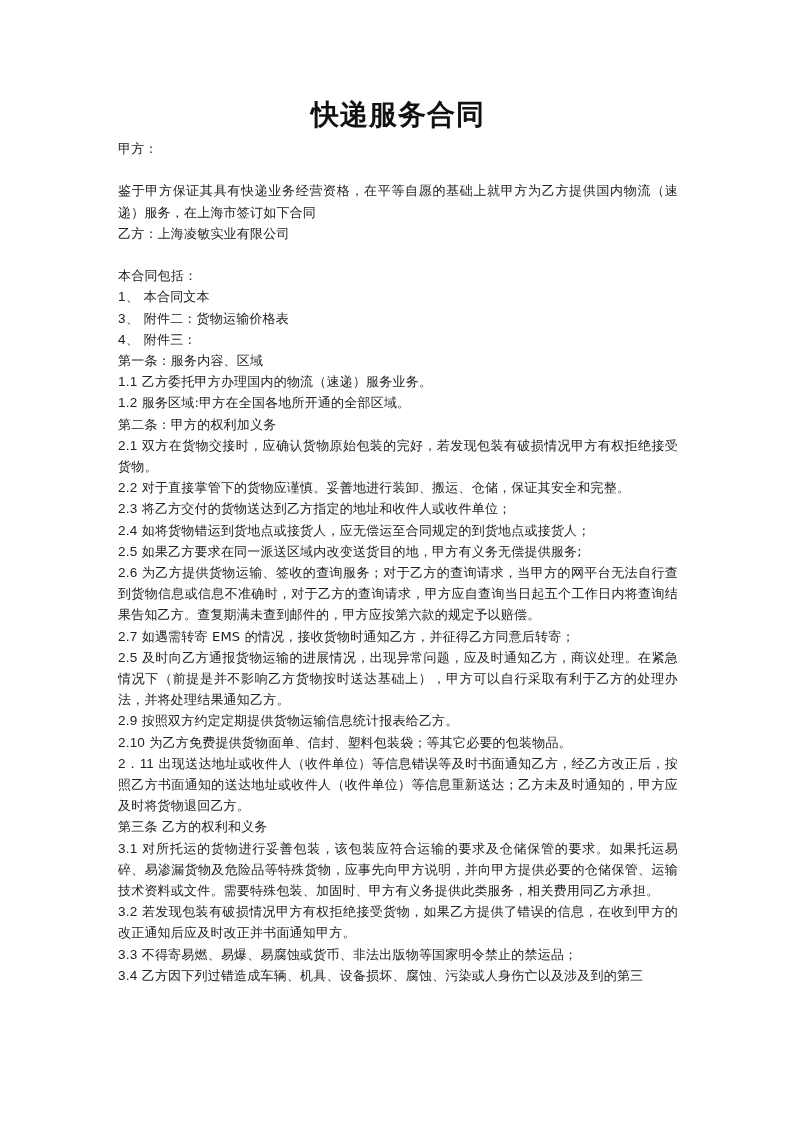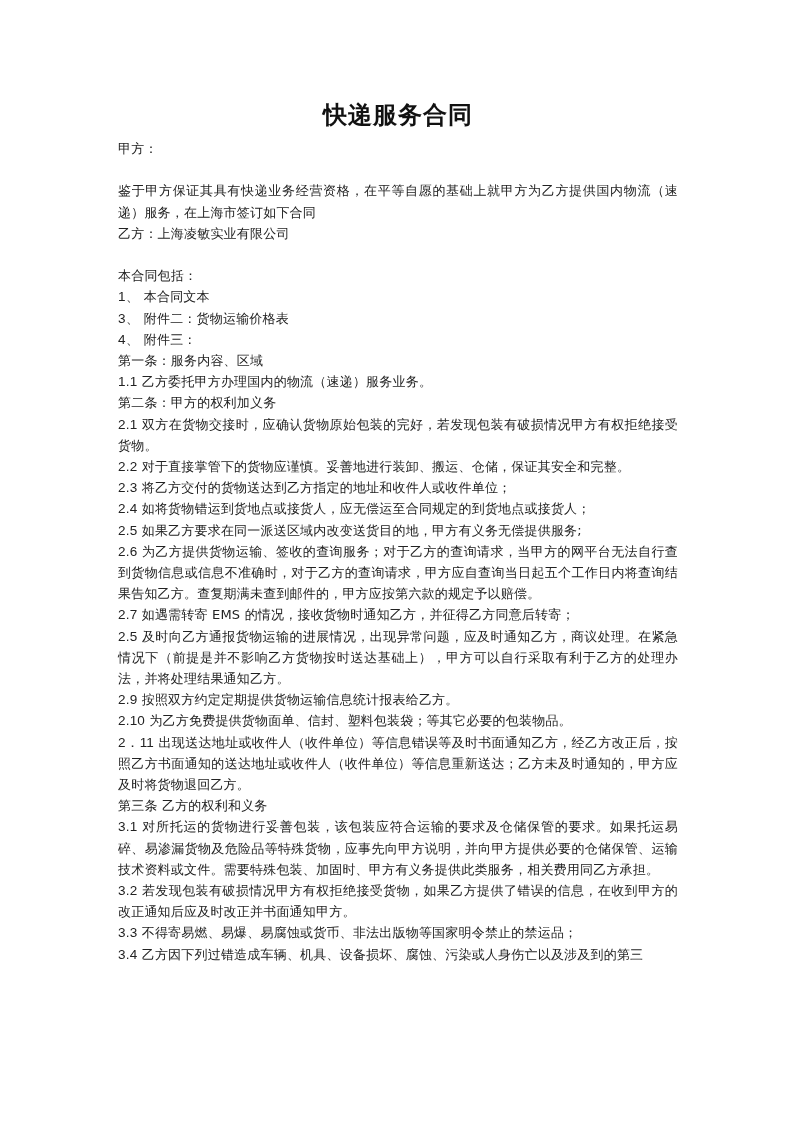--- a/index.html
+++ b/index.html
@@ -3,21 +3,21 @@
 <meta charset="utf-8">
 <style>
   html, body { margin: 0; padding: 0; background: #ffffff; }
   body { width: 794px; height: 1123px; overflow: hidden; position: relative; }
   .page {
     position: absolute; left: 118px; top: 100px; width: 560px;
     font-family: "DejaVu Sans", "Liberation Sans", sans-serif;
     color: #222; font-size: 13px; line-height: 21.2px;
   }
   .title {
-    text-align: center; font-weight: bold; font-size: 24px;
+    text-align: center; font-weight: bold; font-size: 28px;
     line-height: 30px; color: #111; margin: 0 0 8px 0; letter-spacing: 1px;
   }
   .line { margin: 0; white-space: normal; text-align: justify; letter-spacing: 0.2px; }
   .gap-after { margin-bottom: 21.2px; }
   .num { font-family: "Liberation Sans", sans-serif; font-size: 13.5px; }
 </style>
 </head>
 <body>
 
 <div class="page">
@@ -28,20 +28,21 @@
 
   <p class="line gap-after">乙方：上海凌敏实业有限公司</p>
   <p class="line">本合同包括：</p>
 
   <p class="line"><span class="num">1、</span><span> 本合同文本</span></p>
   <p class="line"><span class="num">3、</span><span> 附件二：货物运输价格表</span></p>
   <p class="line"><span class="num">4、</span><span> 附件三：</span></p>
 
   <p class="line">第一条：服务内容、区域</p>
   <p class="line"><span class="num">1.1</span><span> 乙方委托甲方办理国内的物流（速递）服务业务。</span></p>
+  <p class="line"><span class="num">1.2</span><span> 服务区域:甲方在全国各地所开通的全部区域。</span></p>
 
   <p class="line">第二条：甲方的权利加义务</p>
   <p class="line"><span class="num">2.1</span><span> 双方在货物交接时，应确认货物原始包装的完好，若发现包装有破损情况甲方有权拒绝接受货物。</span></p>
   <p class="line"><span class="num">2.2</span><span> 对于直接掌管下的货物应谨慎。妥善地进行装卸、搬运、仓储，保证其安全和完整。</span></p>
   <p class="line"><span class="num">2.3</span><span> 将乙方交付的货物送达到乙方指定的地址和收件人或收件单位；</span></p>
   <p class="line"><span class="num">2.4</span><span> 如将货物错运到货地点或接货人，应无偿运至合同规定的到货地点或接货人；</span></p>
   <p class="line"><span class="num">2.5</span><span> 如果乙方要求在同一派送区域内改变送货目的地，甲方有义务无偿提供服务;</span></p>
   <p class="line"><span class="num">2.6</span><span> 为乙方提供货物运输、签收的查询服务；对于乙方的查询请求，当甲方的网平台无法自行查到货物信息或信息不准确时，对于乙方的查询请求，甲方应自查询当日起五个工作日内将查询结果告知乙方。查复期满未查到邮件的，甲方应按第六款的规定予以赔偿。</span></p>
   <p class="line"><span class="num">2.7</span><span> 如遇需转寄 EMS 的情况，接收货物时通知乙方，并征得乙方同意后转寄；</span></p>
   <p class="line"><span class="num">2.5</span><span> 及时向乙方通报货物运输的进展情况，出现异常问题，应及时通知乙方，商议处理。在紧急情况下（前提是并不影响乙方货物按时送达基础上），甲方可以自行采取有利于乙方的处理办法，并将处理结果通知乙方。</span></p>

